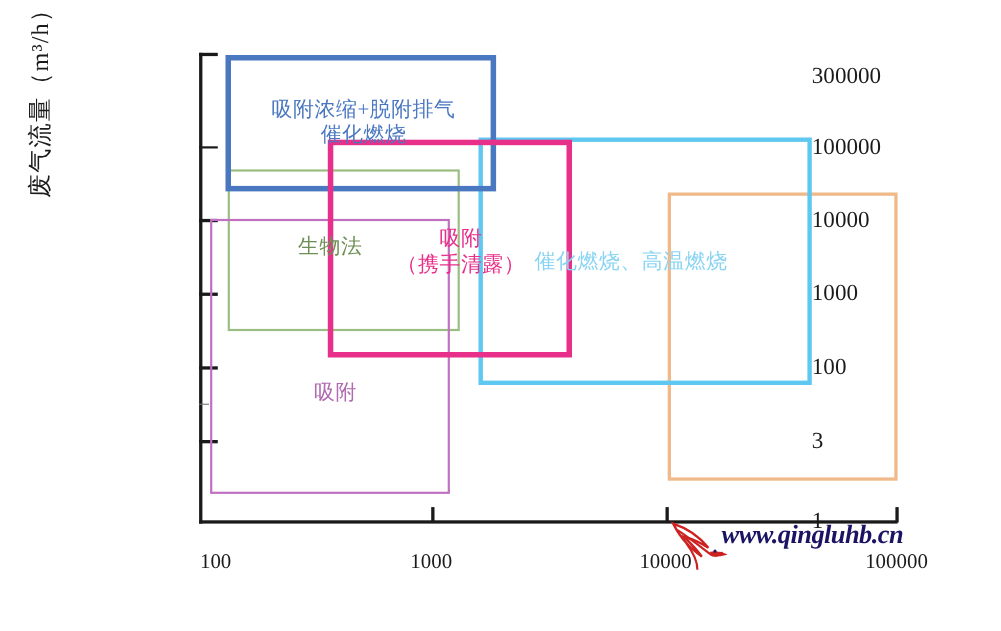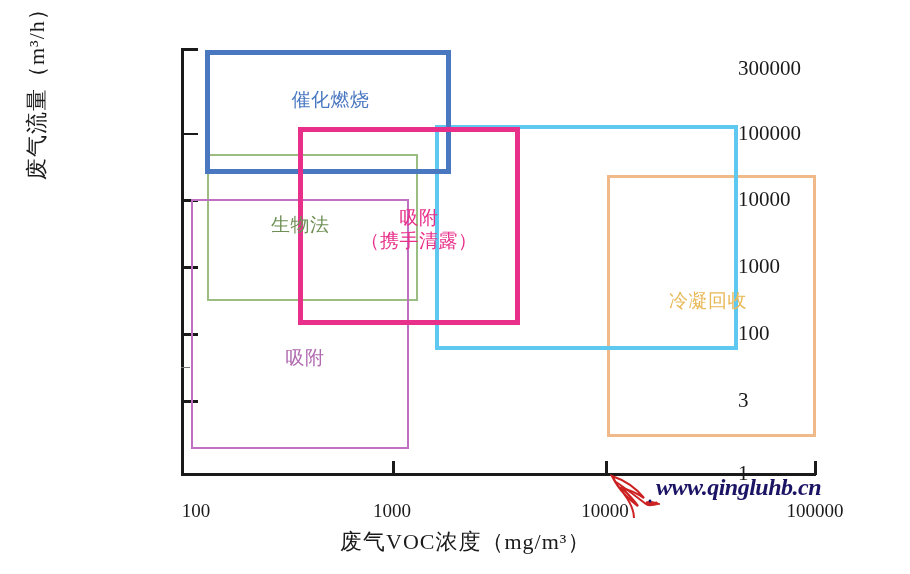--- a/index.html
+++ b/index.html
@@ -123,21 +123,20 @@
     top: 0px;
   }
 </style>
 </head>
 <body>
 
 <div id="chart-root">
 
   <div id="y-axis-title">废气流量（m³/h）</div>
 
-  <div id="x-axis-title">废气VOC浓度（mg/m³）</div>
 
   <div class="axis-line" style="left:181px; top:48px; width:3px; height:428px;"></div>
   <div class="axis-line" style="left:181px; top:473px; width:635px; height:3px;"></div>
 
   <div class="tick ytick-major" style="top:48px;"></div>
   <div class="tick ytick-minor" style="top:133px; width:17px;"></div>
   <div class="tick ytick-major" style="top:199px;"></div>
   <div class="tick ytick-major" style="top:266px;"></div>
   <div class="tick ytick-major" style="top:333px;"></div>
   <div class="tick ytick-minor" style="top:367px; height:1px; background:#777;"></div>
@@ -166,40 +165,41 @@
 
   <div class="region-box" style="left:607px; top:175px; width:209px; height:262px; border:3px solid #f0b98a;"></div>
 
   <div class="region-box" style="left:435px; top:125px; width:303px; height:225px; border:4px solid #5ec8f0;"></div>
 
   <div class="region-box" style="left:205px; top:50px; width:246px; height:124px; border:5px solid #4a78c0;"></div>
 
   <div class="region-box" style="left:298px; top:127px; width:222px; height:198px; border:5px solid #e8308a;"></div>
 
   <div class="region-label center" style="left:228px; top:88px; width:205px; color:#4a78c0;">
+    <div>吸附浓缩+脱附排气</div>
     <div>催化燃烧</div>
   </div>
 
   <div class="region-label" style="left:271px; top:213px; width:90px; color:#6e8f55;">
     <div>生物法</div>
   </div>
 
   <div class="region-label center" style="left:345px; top:206px; width:148px; color:#e8308a;">
     <div>吸附</div>
     <div>（携手清露）</div>
   </div>
 
   <div class="region-label center" style="left:215px; top:346px; width:180px; color:#b06ab0;">
     <div>吸附</div>
   </div>
 
-
-  <div class="region-label" style="left:669px; top:289px; width:110px; color:#e8b957;">
-    <div>冷凝回收</div>
-  </div>
+  <div class="region-label" style="left:486px; top:227px; width:200px; color:#88d4f2;">
+    <div>催化燃烧、高温燃烧</div>
+  </div>
+
 
   <div id="watermark">
     <div id="wm-bird">
       <svg width="62" height="48" viewBox="0 0 62 48" aria-hidden="true">
         <path d="M8 4 C20 8, 32 16, 40 26 C34 22, 26 18, 18 16 C24 22, 30 28, 34 34 C26 28, 16 20, 8 4 Z" fill="none" stroke="#cc2222" stroke-width="2.2"></path>
         <path d="M12 10 C24 18, 34 26, 42 32 C46 34, 50 33, 53 30" fill="none" stroke="#cc2222" stroke-width="2"></path>
         <path d="M42 30 C47 29, 52 30, 56 32 C52 33, 47 34, 43 33 Z" fill="#cc2222" stroke="#cc2222" stroke-width="1"></path>
         <path d="M20 22 C26 30, 30 38, 30 46" fill="none" stroke="#cc2222" stroke-width="2"></path>
         <circle cx="46" cy="29" r="1.4" fill="#1b1464"></circle>
       </svg>

